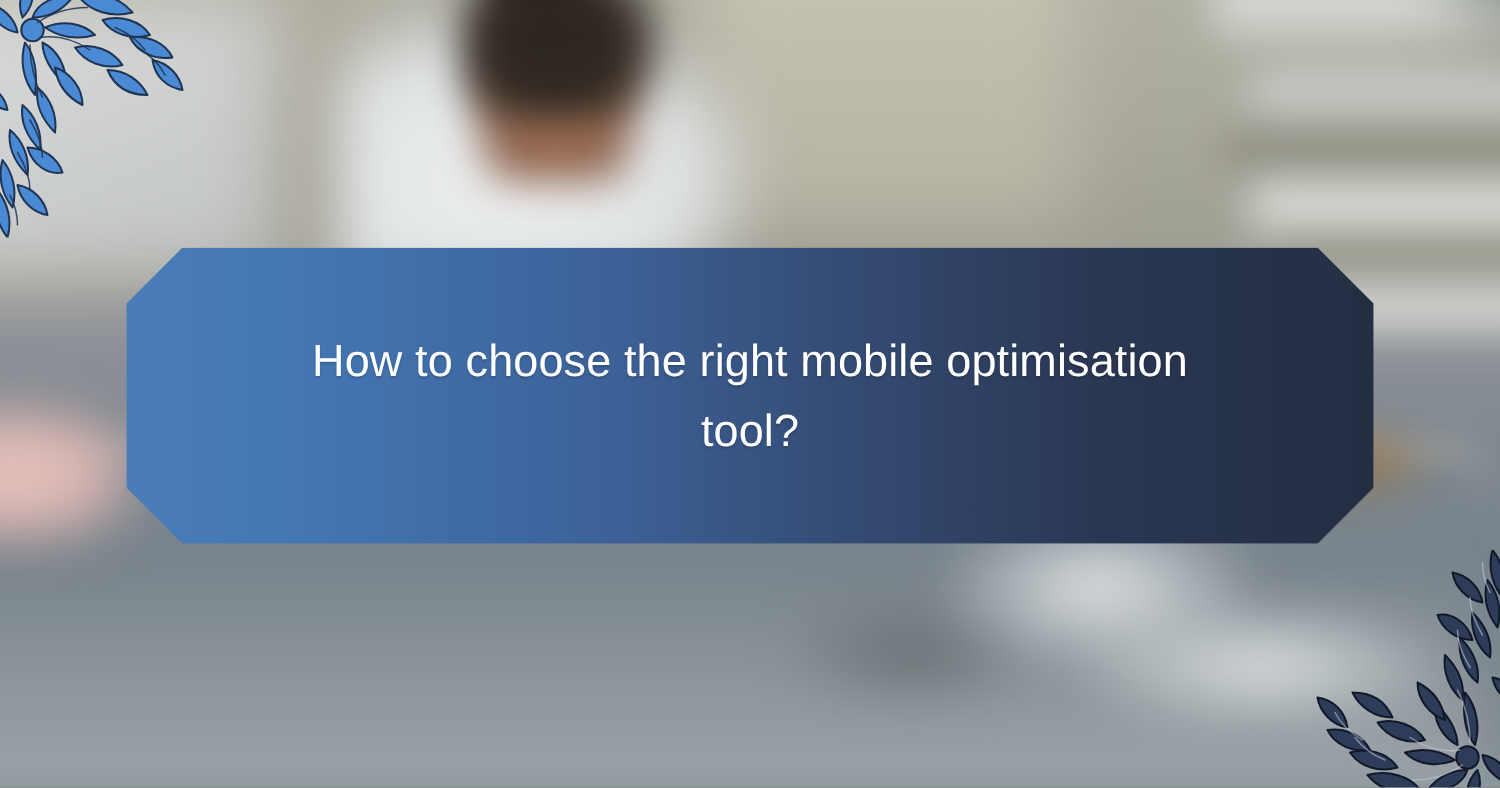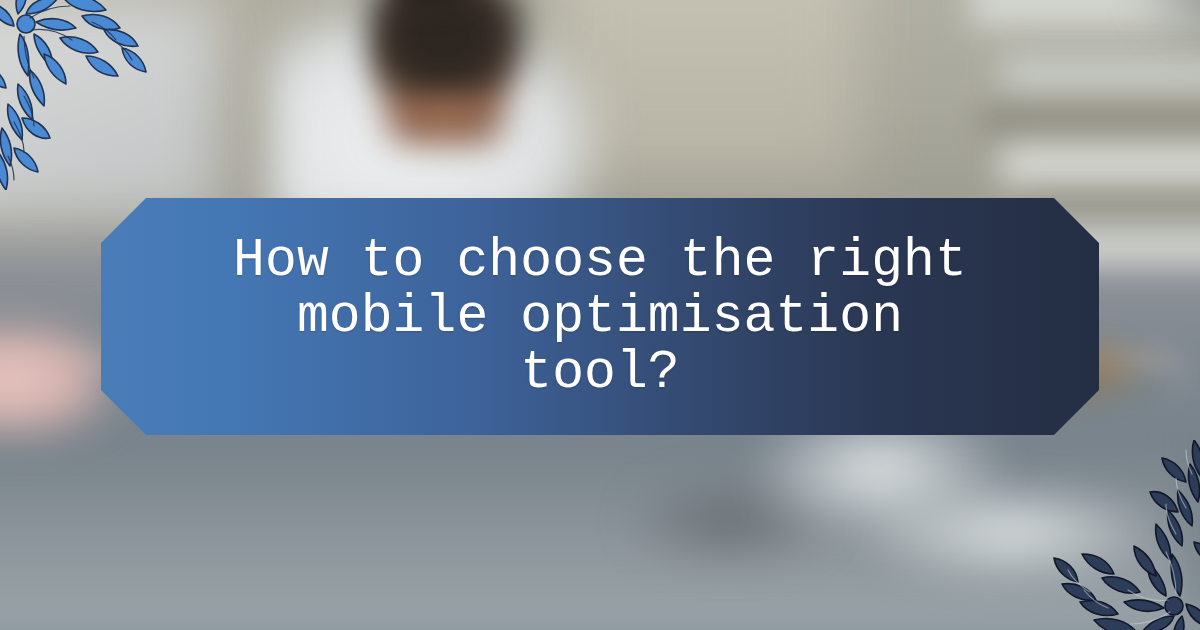--- a/index.html
+++ b/index.html
@@ -134,23 +134,23 @@
     background:linear-gradient(90deg,#4a7cb8 0%,#4478b5 12%,#3d6299 38%,#33496f 60%,#2a3753 78%,#242e43 100%);
     -webkit-clip-path:polygon(45px 0,953px 0,998px 45px,998px 192px,953px 237px,45px 237px,0 192px,0 45px);
     clip-path:polygon(45px 0,953px 0,998px 45px,998px 192px,953px 237px,45px 237px,0 192px,0 45px);
     display:flex;align-items:center;justify-content:center;
   }
   .banner-title{
     margin:0;
     width:780px;
     text-align:center;
     color:#ffffff;
-    font-family:Liberation Mono, monospace;
+    font-family:Liberation Sans, sans-serif;
     font-weight:400;
-    font-size:53px;
+    font-size:36px;
     line-height:56px;
     letter-spacing:.1px;
     text-shadow:0 1px 2px rgba(0,0,0,.18);
   }
 </style>
 </head>
 <body>
 
 <div id="stage">
 

